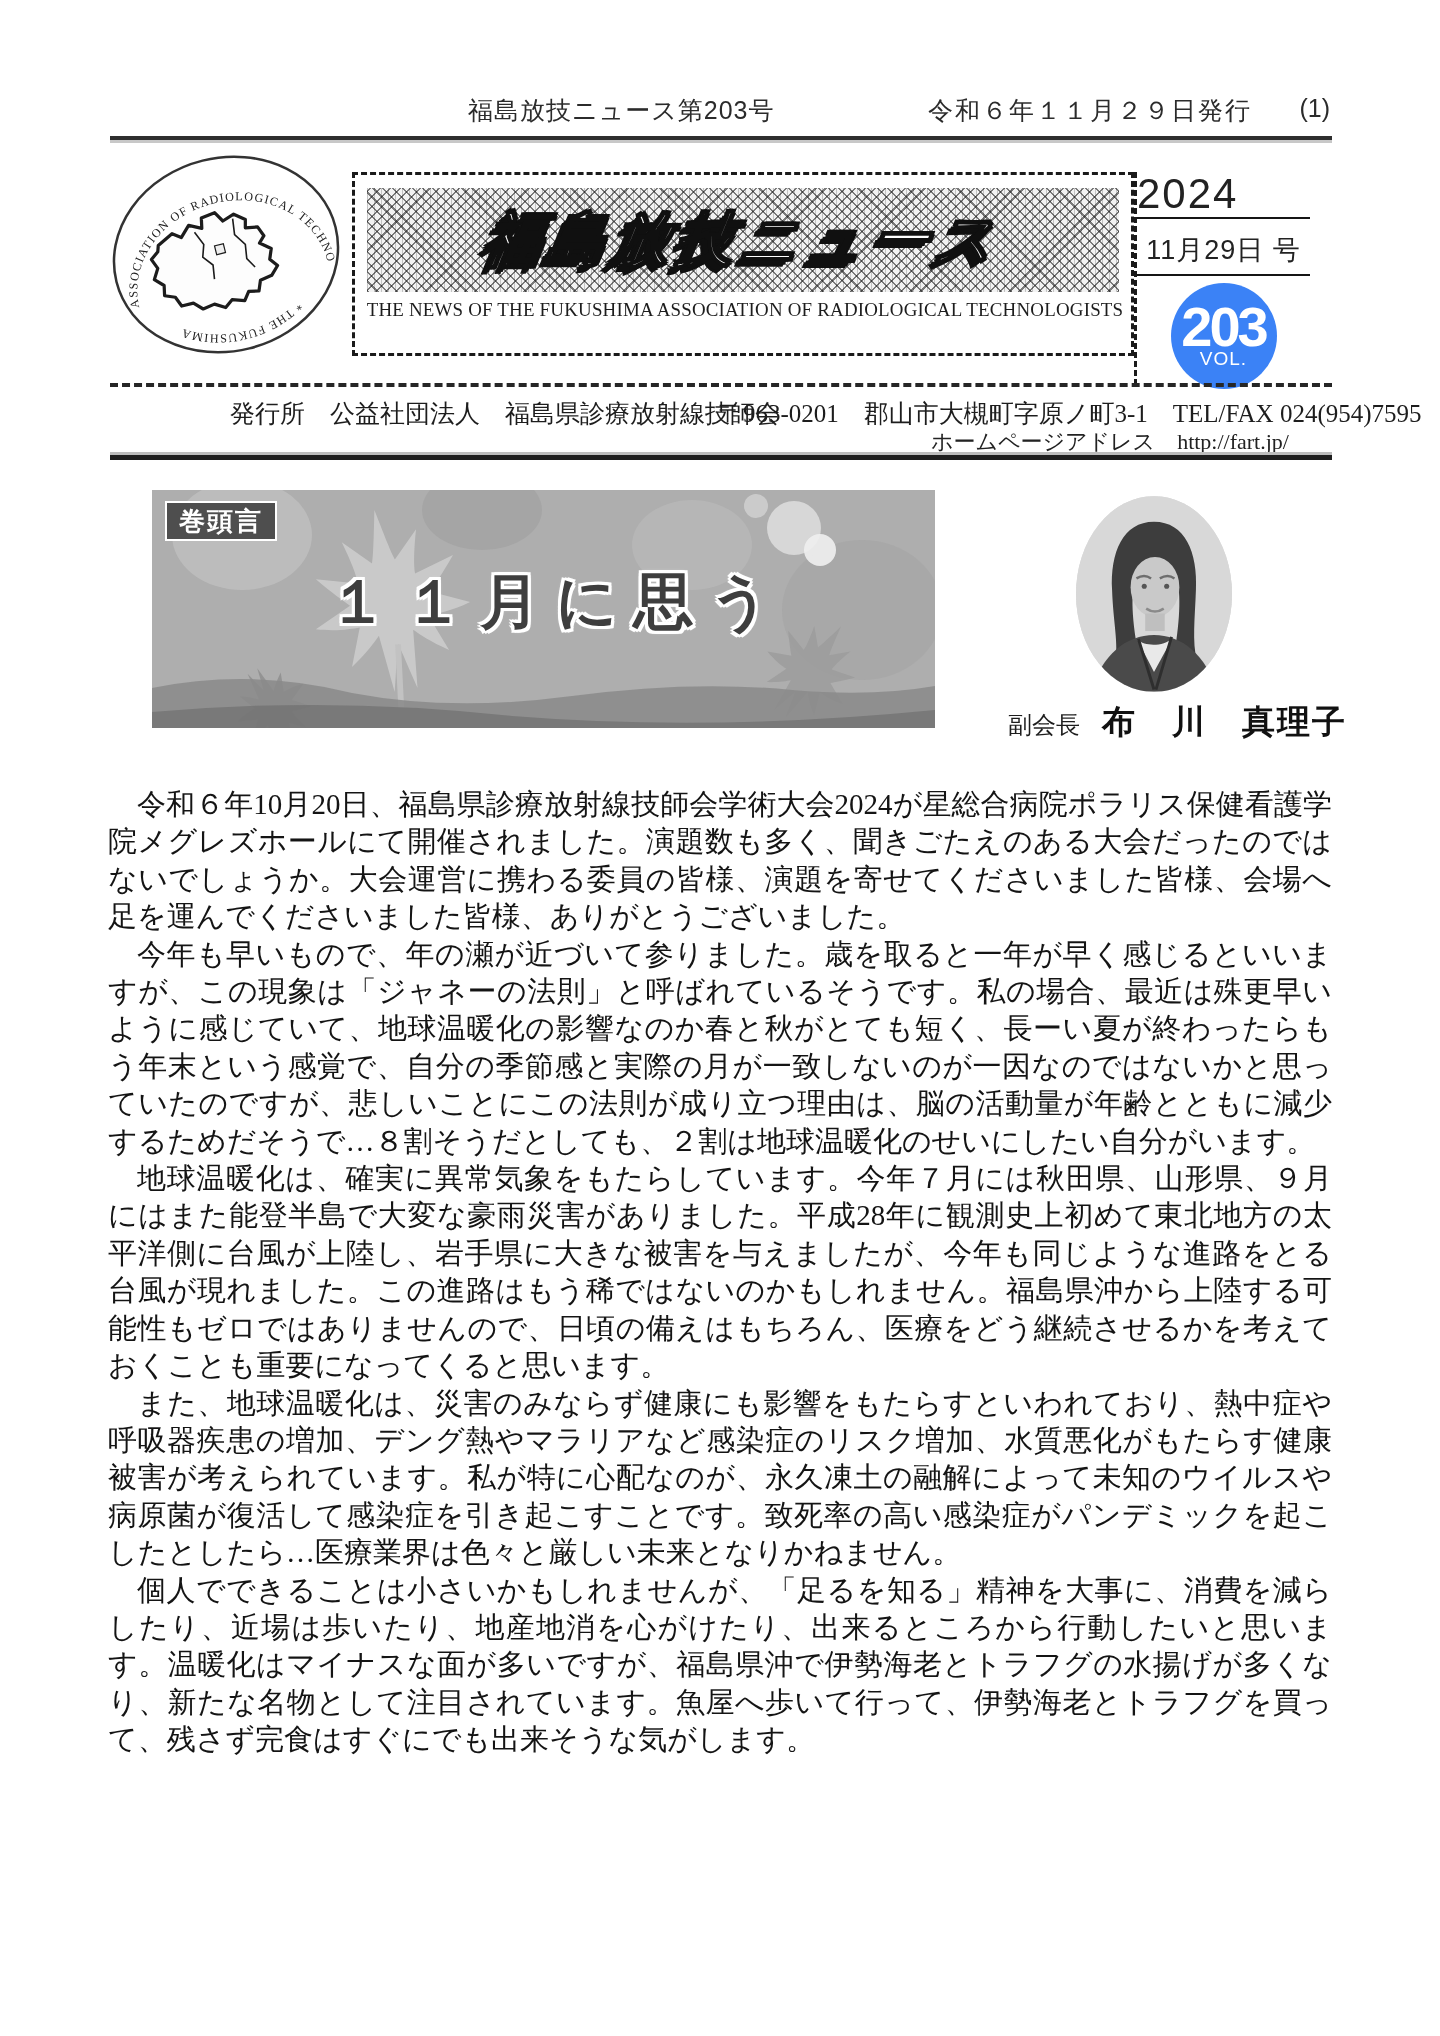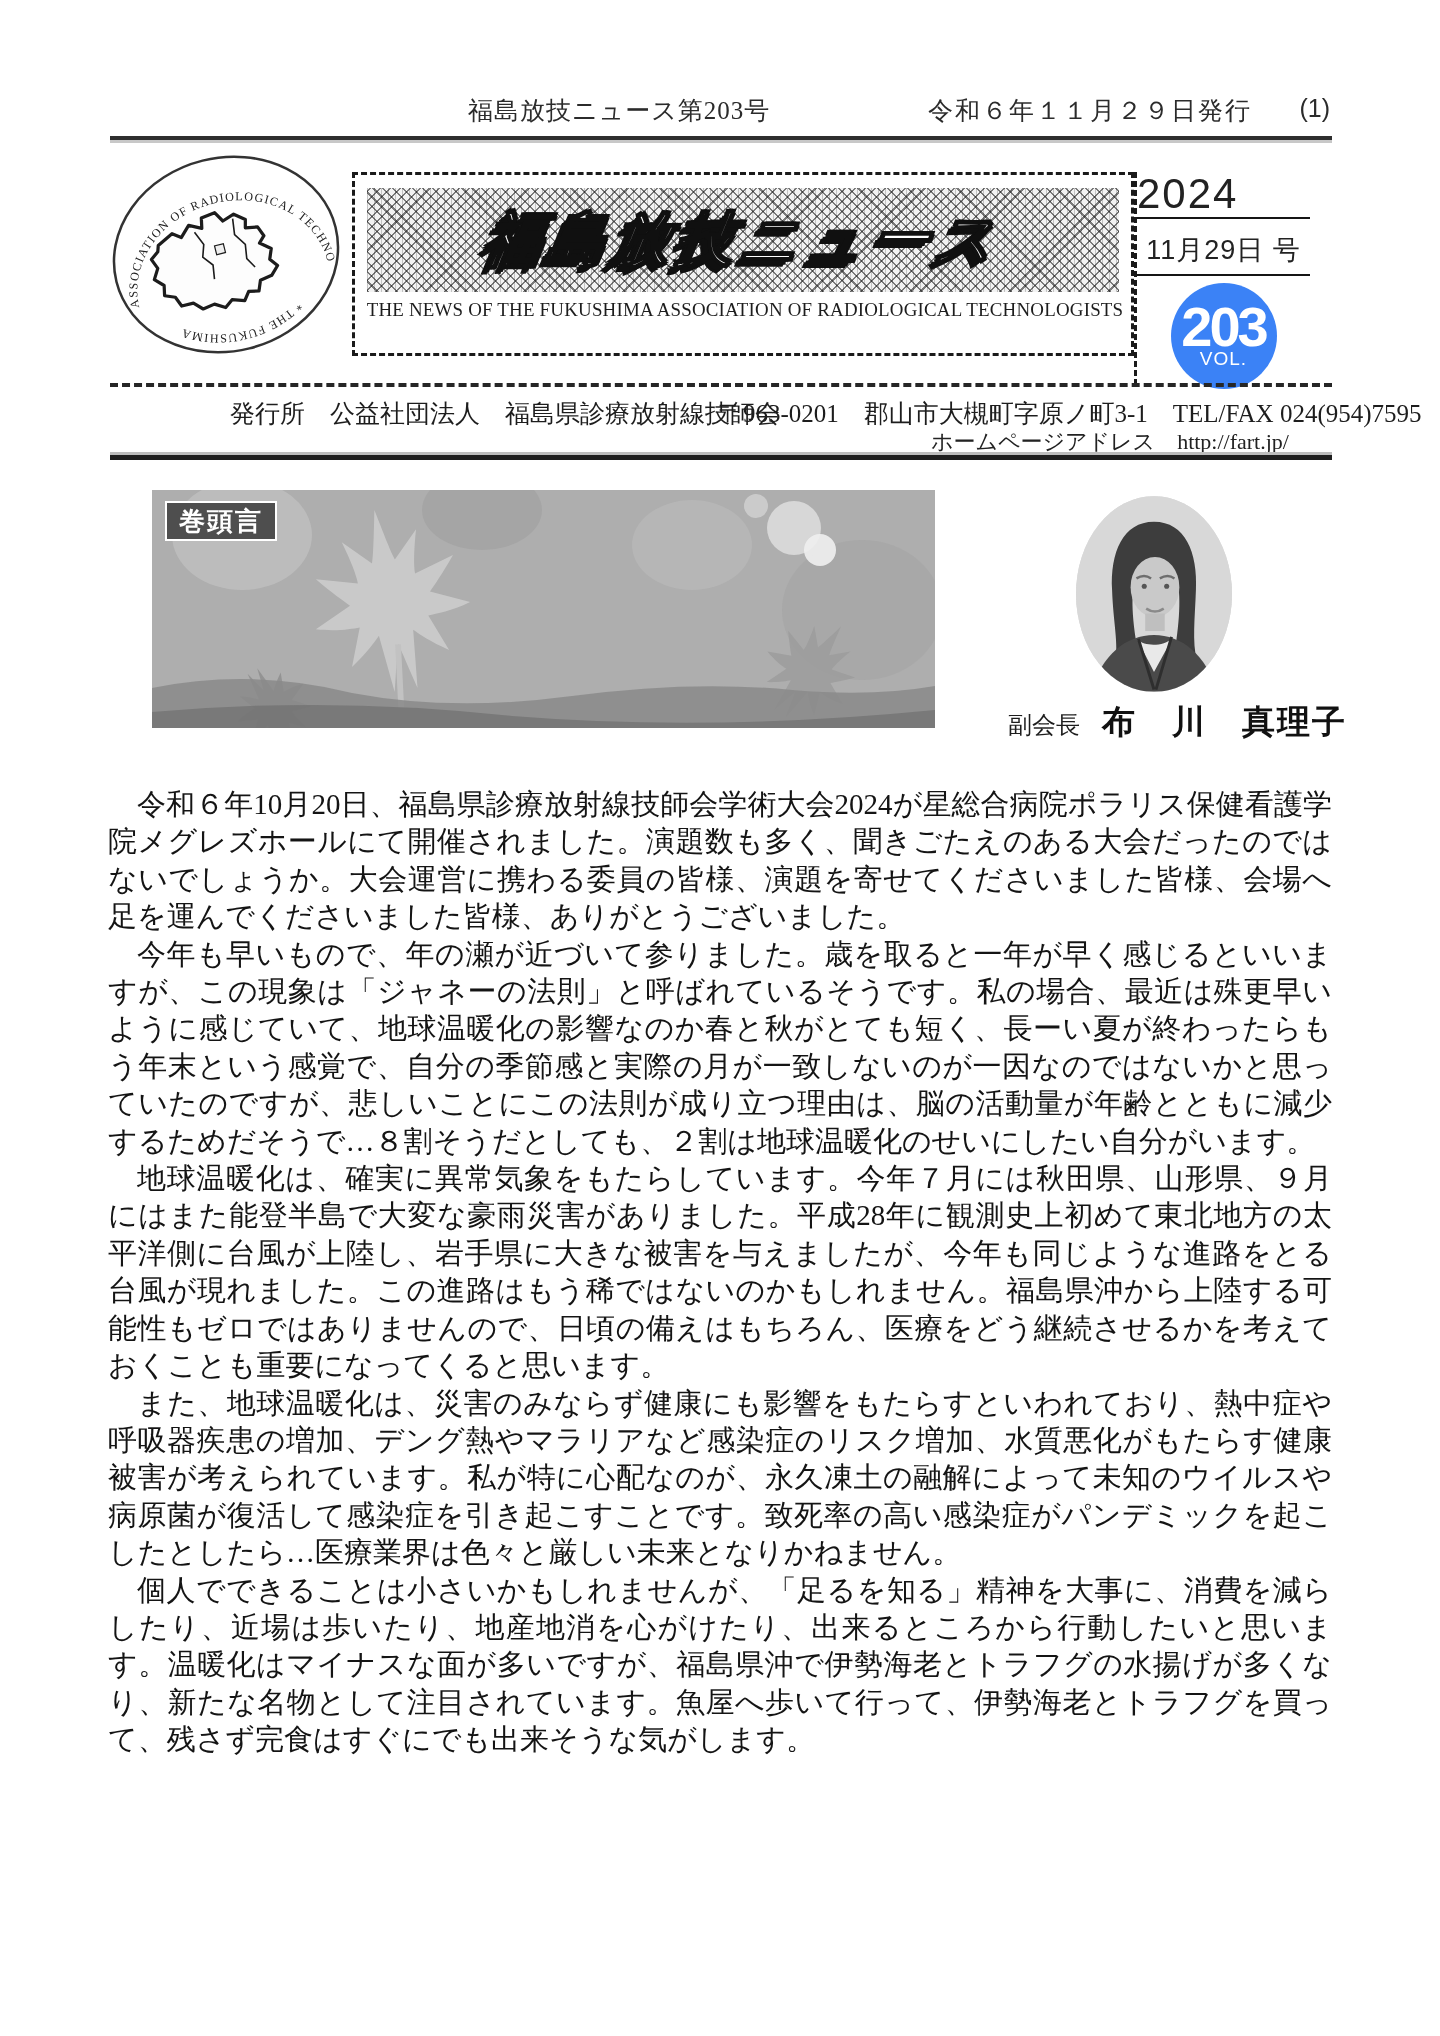--- a/index.html
+++ b/index.html
@@ -1,21 +1,21 @@
 <!DOCTYPE html>
 <html lang="ja"><head>
 <meta charset="utf-8">
 <style>
   html,body{margin:0;padding:0;background:#ffffff;}
   .page{position:relative;width:1440px;height:2036px;background:#fff;overflow:hidden;
         font-family:"Liberation Sans","DejaVu Sans",sans-serif;color:#1a1a1a;}
 
   
   .top-header{position:absolute;top:94px;left:110px;width:1222px;height:32px;font-size:25px;color:#2b2b2b;}
-  .top-header .issue{position:absolute;left:358px;letter-spacing:1px;font-family:Liberation Serif, serif;}
+  .top-header .issue{position:absolute;left:358px;letter-spacing:1px;}
   .top-header .date{position:absolute;left:818px;letter-spacing:2px;}
   .top-header .pageno{position:absolute;right:2px;}
   .rule-top{position:absolute;top:136px;left:110px;width:1222px;height:4px;background:#2e2e2e;box-shadow:0 3px 0 #c8c8c8;}
 
   
   .logo{position:absolute;left:100px;top:146px;width:252px;height:218px;}
   .mastbox{position:absolute;left:352px;top:172px;width:782px;height:184px;border:3px dashed #1a1a1a;box-sizing:border-box;background:#fff;}
   .band{margin:13px 12px 7px;height:104px;display:flex;align-items:center;justify-content:center;
         background-color:#f2f2f2;
         background-image:
@@ -138,20 +138,21 @@
       <g transform="translate(655,185) scale(0.85) rotate(35)">
         <path d="M0,-70 C4,-50 6,-40 8,-34 L26,-52 C22,-38 20,-28 20,-22 L48,-30 C38,-18 32,-12 28,-8 L54,4 C40,8 30,8 24,8 L34,34 C22,26 16,20 12,16 L8,56 C4,40 2,30 0,24 C-2,30 -4,40 -8,56 L-12,16 C-16,20 -22,26 -34,34 L-24,8 C-30,8 -40,8 -54,4 L-28,-8 C-32,-12 -38,-18 -48,-30 L-20,-22 C-20,-28 -22,-38 -26,-52 L-8,-34 C-6,-40 -4,-50 0,-70 Z" fill="#9b9b9b" opacity="0.8"></path>
       </g>
       <g transform="translate(120,215) scale(0.7) rotate(150)">
         <path d="M0,-70 C4,-50 6,-40 8,-34 L26,-52 C22,-38 20,-28 20,-22 L48,-30 C38,-18 32,-12 28,-8 L54,4 C40,8 30,8 24,8 L34,34 C22,26 16,20 12,16 L8,56 C4,40 2,30 0,24 C-2,30 -4,40 -8,56 L-12,16 C-16,20 -22,26 -34,34 L-24,8 C-30,8 -40,8 -54,4 L-28,-8 C-32,-12 -38,-18 -48,-30 L-20,-22 C-20,-28 -22,-38 -26,-52 L-8,-34 C-6,-40 -4,-50 0,-70 Z" fill="#8e8e8e" opacity="0.85"></path>
       </g>
       <path d="M0,238 L0,198 Q100,178 200,203 Q300,222 420,206 Q540,190 640,200 Q720,207 783,196 L783,238 Z" fill="#8a8a8a" opacity="0.85"></path>
       <path d="M0,238 L0,222 Q180,206 360,226 Q560,242 783,220 L783,238 Z" fill="#6f6f6f" opacity="0.7"></path>
     </svg>
     <div class="kicker">巻頭言</div>
+    <div class="banner-title">１１月に思う</div>
   </div>
 
   <div class="portrait">
     <svg viewBox="0 0 160 200" width="156" height="196">
       <rect width="160" height="200" fill="#dcdcdc"></rect>
       <rect width="160" height="200" fill="#d2d2d2" opacity="0.4"></rect>
       <path d="M80,26 C48,26 35,58 37,96 C38,128 44,152 40,170 L64,161 C56,120 57,96 61,80 C72,91 92,91 102,79 C108,96 107,124 101,161 L124,168 C119,150 122,124 123,96 C125,58 112,26 80,26 Z" fill="#3d3d3d"></path>
       <ellipse cx="81" cy="93" rx="25" ry="31" fill="#c9c9c9"></ellipse>
       <path d="M62,84 q8,-5 15,0 M86,84 q8,-5 15,0" stroke="#6e6e6e" stroke-width="2.5" fill="none"></path>
       <circle cx="70" cy="92" r="2.6" fill="#555"></circle>

